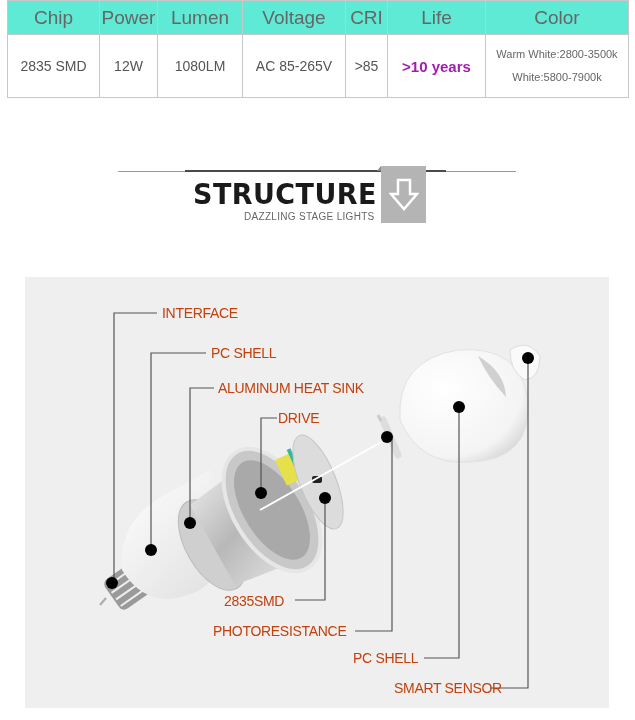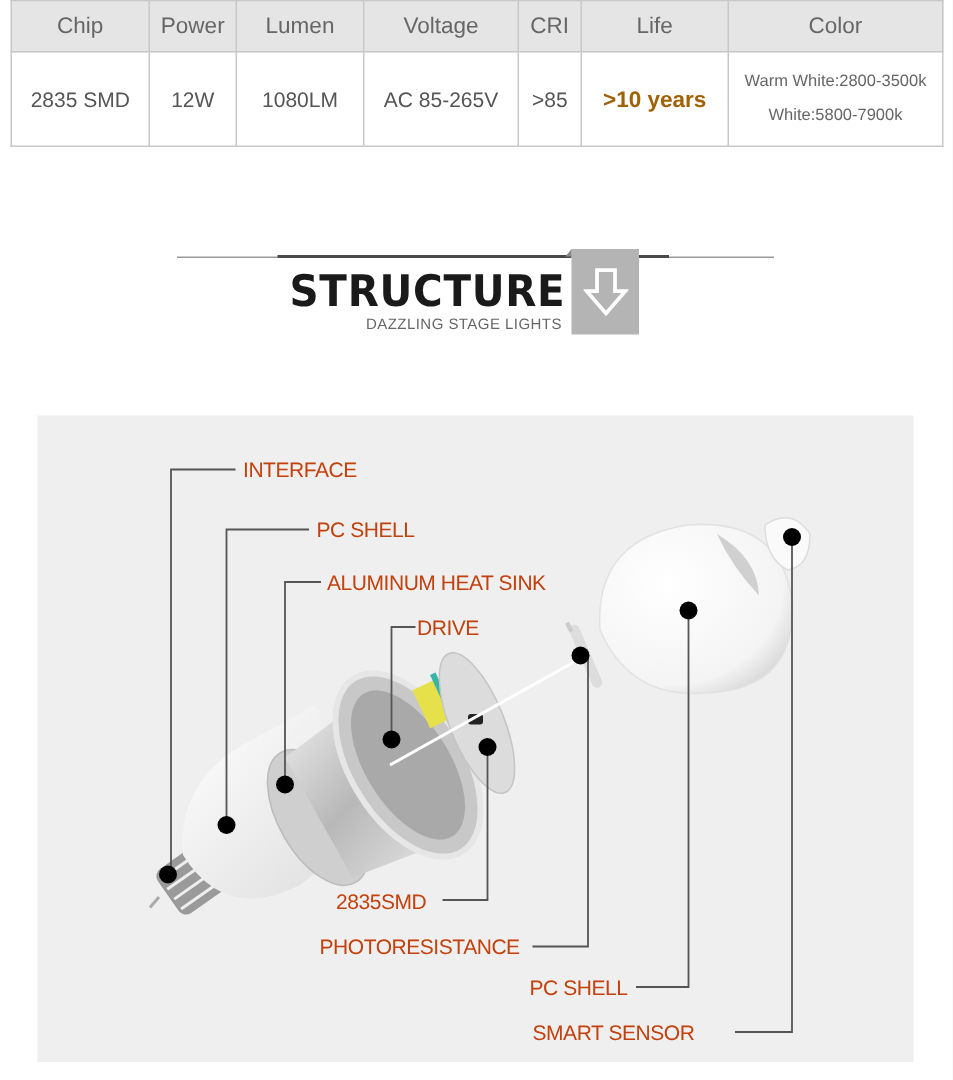--- a/index.html
+++ b/index.html
@@ -8,23 +8,23 @@
 
   
   .spec-table {
     position: absolute; left: 7px; top: 0; width: 621px;
     border-collapse: collapse; table-layout: fixed;
   }
   .spec-table th, .spec-table td {
     border: 1px solid #c8c8c8; text-align: center; font-weight: normal;
     color: #555;
   }
-  .spec-table th { background: #e5e5e5; height: 34px; font-size: 15px; color: #666; }
+  .spec-table th { background: #5eead4; height: 34px; font-size: 19px; color: #666; }
   .spec-table td { background: #ffffff; height: 63px; font-size: 14px; color: #555; }
-  .spec-table td.life { color: #a16207; font-weight: bold; font-size: 15px; }
+  .spec-table td.life { color: #a21caf; font-weight: bold; font-size: 15px; }
   .spec-table td.color { font-size: 11px; line-height: 23px; color: #666; }
 
   
   .section-head { position: absolute; left: 0; top: 160px; width: 520px; height: 70px; }
   .rule-light { position: absolute; top: 11px; height: 1px; background: #9a9a9a; }
   .rule-dark { position: absolute; top: 10px; height: 2px; background: #4a4a4a; }
   .heading-title {
     position: absolute; left: 193px; top: 17px; font-size: 29px; font-weight: bold;
     color: #1a1a1a; letter-spacing: 0.5px; font-family: "DejaVu Sans", sans-serif;
     transform: scaleX(0.93); transform-origin: left center;
@@ -184,13 +184,13 @@
   </g>
 </svg>
 
 <div class="label" style="left:162px;top:305px;">INTERFACE</div>
 <div class="label" style="left:211px;top:345px;">PC SHELL</div>
 <div class="label" style="left:218px;top:380px;text-align:center;">ALUMINUM HEAT SINK</div>
 <div class="label" style="left:278px;top:410px;">DRIVE</div>
 <div class="label" style="left:224px;top:593px;">2835SMD</div>
 <div class="label" style="left:213px;top:623px;">PHOTORESISTANCE</div>
 <div class="label" style="left:353px;top:650px;">PC SHELL</div>
-<div class="label" style="left:355px;top:680px;">SMART SENSOR</div>
+<div class="label" style="left:394px;top:680px;">SMART SENSOR</div>
 
 </body></html>

